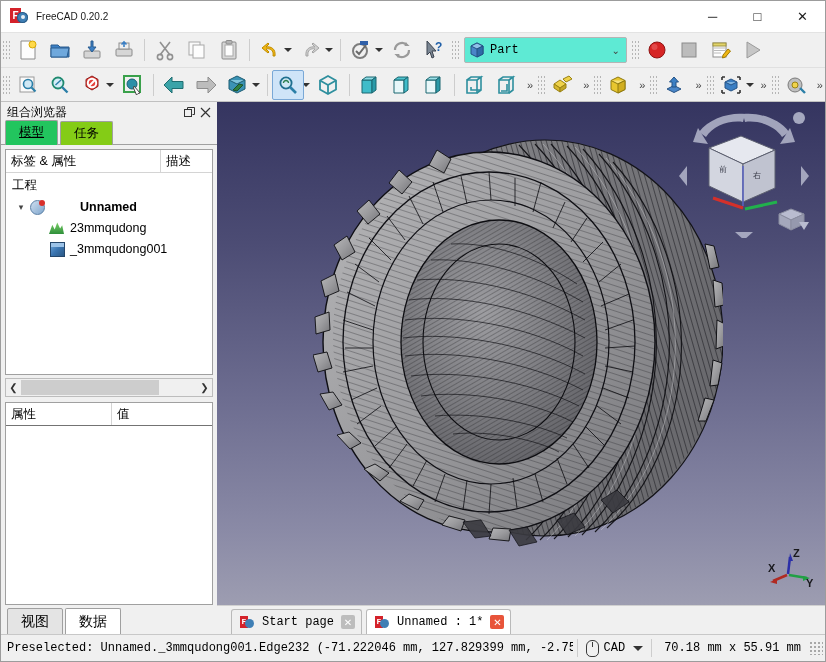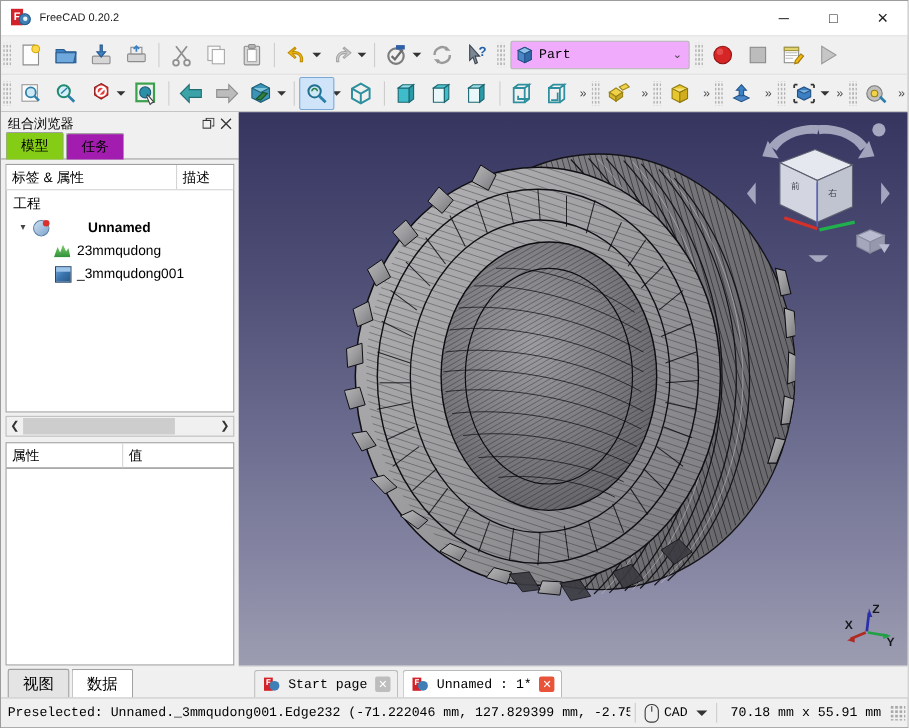--- a/index.html
+++ b/index.html
@@ -38,40 +38,40 @@
   .grip{width:7px;height:22px;margin:0 2px;flex:0 0 auto;
      background-image:radial-gradient(#b5b5b5 40%,transparent 41%);
      background-size:3px 4px;background-position:2px 1px;}
   .tbtn{width:30px;height:28px;display:flex;align-items:center;justify-content:center;
         position:relative;flex:0 0 auto;border:1px solid transparent;border-radius:2px;}
   .tbtn.active{background:#cfe4f8;border:1px solid #7aa8d6;}
   .tsep{width:1px;height:22px;background:#cdcdcd;margin:0 4px;flex:0 0 auto;}
   .caret{width:0;height:0;border-left:4px solid transparent;border-right:4px solid transparent;
      border-top:4px solid #333;margin-left:-2px;margin-right:3px;flex:0 0 auto;}
   .chev{font-size:11px;color:#444;padding:0 4px;flex:0 0 auto;letter-spacing:-1px;}
-  .wb-select{display:flex;align-items:center;height:24px;min-width:155px;background:#f0abfc;
+  .wb-select{display:flex;align-items:center;height:24px;min-width:155px;background:#5eead4;
      border:1px solid #b5b5b5;border-radius:2px;padding:0 2px 0 4px;margin:0 3px;flex:0 0 auto;}
   .wb-select .lbl{font-family:"Liberation Mono","DejaVu Sans Mono",monospace;font-size:12px;
      margin-left:5px;flex:1 1 auto;}
   .wb-select .dn{font-size:10px;color:#444;margin:0 4px;}
 
   
   .body{display:flex;flex:1 1 auto;min-height:0;background:#f0f0f0;}
 
   
   .dock{width:216px;display:flex;flex-direction:column;background:#f0f0f0;flex:0 0 auto;}
   .dock-title{height:20px;display:flex;align-items:center;padding:0 4px 0 6px;font-size:12px;}
   .dock-title .ttl{flex:1 1 auto;}
   .dock-btn{width:16px;height:16px;display:flex;align-items:center;justify-content:center;
      font-size:11px;color:#222;}
   .tabs{display:flex;align-items:flex-end;height:22px;padding-left:4px;
         border-bottom:1px solid #a0a0a0;background:#f0f0f0;}
-  .tab{padding:3px 13px 3px;font-size:12.5px;background:#a21caf;border:1px solid #a0a0a0;
+  .tab{padding:3px 13px 3px;font-size:12.5px;background:#84cc16;border:1px solid #a0a0a0;
        border-bottom:none;margin-right:2px;border-radius:2px 2px 0 0;position:relative;top:1px;}
-  .tab.sel{background:#84cc16;font-weight:normal;padding-bottom:4px;top:1px;}
+  .tab.sel{background:#22c55e;font-weight:normal;padding-bottom:4px;top:1px;text-decoration:underline;}
   .tree-wrap{flex:0 0 auto;margin:4px 4px 0 4px;background:#fff;border:1px solid #a0a0a0;
      height:224px;display:flex;flex-direction:column;}
   .tree-head{display:flex;border-bottom:1px solid #d4d4d4;background:#fff;height:22px;
      align-items:center;flex:0 0 auto;}
   .tree-head .c1{flex:1 1 auto;padding-left:5px;font-size:12.5px;}
   .tree-head .c2{width:46px;padding-left:5px;font-size:12.5px;border-left:1px solid #d4d4d4;height:100%;
      display:flex;align-items:center;}
   .tree-body{flex:1 1 auto;overflow:hidden;padding-top:2px;}
   .trow{display:flex;align-items:center;height:21px;font-size:12.5px;padding-left:6px;}
   .tw{width:14px;display:flex;align-items:center;justify-content:center;font-size:9px;color:#444;}

